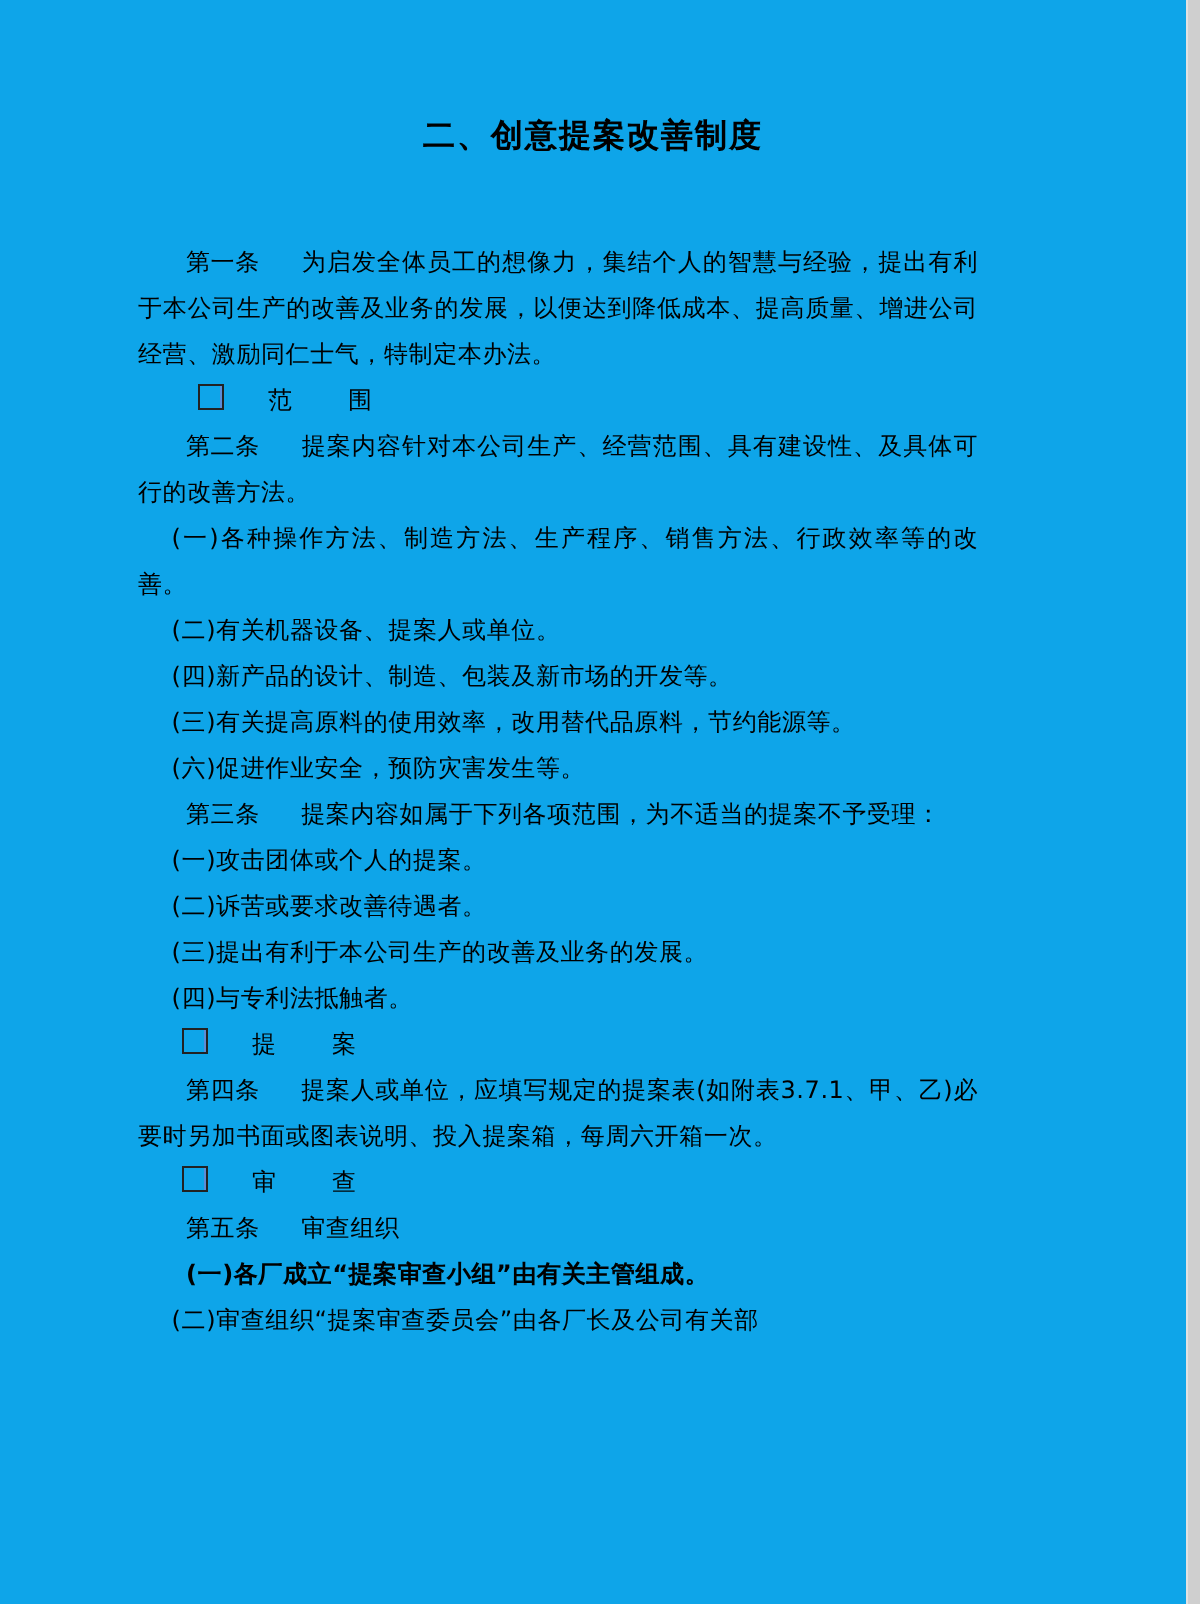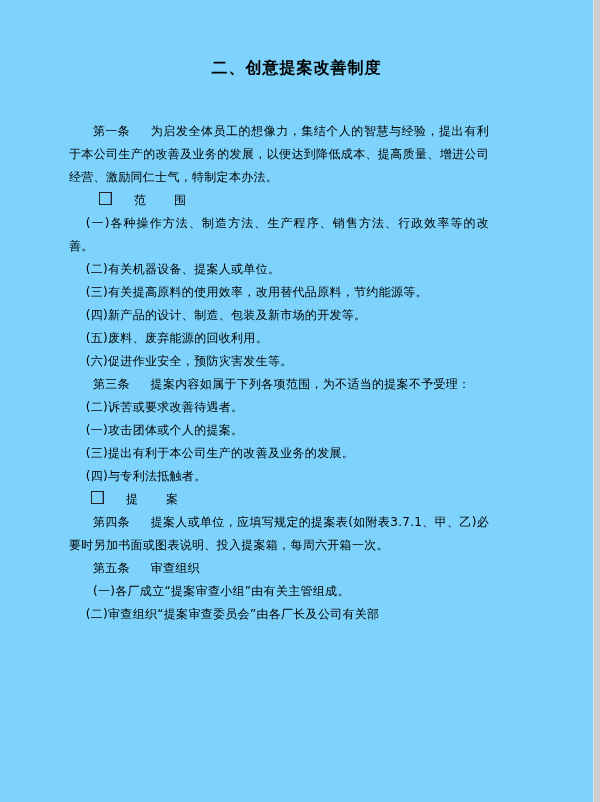--- a/index.html
+++ b/index.html
@@ -3,74 +3,75 @@
 <meta charset="utf-8">
 <style>
   html, body { margin:0; padding:0; }
   body {
     width:600px; height:802px; overflow:hidden; position:relative;
     background:#fdfdfd;
     font-family: "DejaVu Sans", "Liberation Sans", sans-serif;
     color:#000;
   }
   .page {
-    position:absolute; left:0; top:0; width:593px; height:802px; background:#7dd3fc;
+    position:absolute; left:0; top:0; width:593px; height:802px; background:#0ea5e9;
   }
   .edge {
     position:absolute; left:593px; top:0; width:7px; height:802px;
     background:#cfcfcf; border-left:1px solid #e2e2e2;
   }
   .title {
     position:absolute; left:0; width:593px; top:58px; text-align:center;
     font-size:16px; font-weight:bold; letter-spacing:1px;
   }
   .body {
     position:absolute; left:69px; top:120px; width:420px;
     font-size:12px; line-height:23px; letter-spacing:0.3px;
   }
   .p { margin:0; text-align:justify; }
   .indent { text-indent:2em; }
   .indent-item { text-indent:1.4em; }
-  .indent-item2 { text-indent:2em; }
+  .indent-item2 { text-indent:2em;font-weight:bold; }
   .art-label { display:inline-block; width:4.8em; text-indent:0; }
   .heading { margin:0; padding-left:30px; }
   .heading .box {
     display:inline-block; width:11px; height:11px; border:1.5px solid #222;
     box-shadow: -1px 0 0 #5b8dd8 inset; vertical-align:-1px; margin-right:22px;
   }
   .heading .h1 { display:inline-block; width:40px; }
   .heading2 { padding-left:22px; }
 </style>
 </head>
 <body>
 
 <div class="page">
   <div class="title">二、创意提案改善制度</div>
 
   <div class="body">
     <p class="p indent"><span class="art-label">第一条</span><span>为启发全体员工的想像力，集结个人的智慧与经验，提出有利于本公司生产的改善及业务的发展，以便达到降低成本、提高质量、增进公司经营、激励同仁士气，特制定本办法。</span></p>
 
     <p class="heading"><span class="box"></span><span class="h1">范</span><span>围</span></p>
 
+    <p class="p indent"><span class="art-label">第二条</span><span>提案内容针对本公司生产、经营范围、具有建设性、及具体可行的改善方法。</span></p>
     <p class="p indent-item">(一)各种操作方法、制造方法、生产程序、销售方法、行政效率等的改善。</p>
     <p class="p indent-item">(二)有关机器设备、提案人或单位。</p>
+    <p class="p indent-item">(四)新产品的设计、制造、包装及新市场的开发等。</p>
     <p class="p indent-item">(三)有关提高原料的使用效率，改用替代品原料，节约能源等。</p>
-    <p class="p indent-item">(四)新产品的设计、制造、包装及新市场的开发等。</p>
-    <p class="p indent-item">(五)废料、废弃能源的回收利用。</p>
     <p class="p indent-item">(六)促进作业安全，预防灾害发生等。</p>
 
     <p class="p indent"><span class="art-label">第三条</span><span>提案内容如属于下列各项范围，为不适当的提案不予受理：</span></p>
+    <p class="p indent-item">(一)攻击团体或个人的提案。</p>
     <p class="p indent-item">(二)诉苦或要求改善待遇者。</p>
-    <p class="p indent-item">(一)攻击团体或个人的提案。</p>
     <p class="p indent-item">(三)提出有利于本公司生产的改善及业务的发展。</p>
     <p class="p indent-item">(四)与专利法抵触者。</p>
 
     <p class="heading heading2"><span class="box"></span><span class="h1">提</span><span>案</span></p>
 
     <p class="p indent"><span class="art-label">第四条</span><span>提案人或单位，应填写规定的提案表(如附表3.7.1、甲、乙)必要时另加书面或图表说明、投入提案箱，每周六开箱一次。</span></p>
 
+    <p class="heading heading2"><span class="box"></span><span class="h1">审</span><span>查</span></p>
 
     <p class="p indent"><span class="art-label">第五条</span><span>审查组织</span></p>
     <p class="p indent-item2">(一)各厂成立“提案审查小组”由有关主管组成。</p>
     <p class="p indent-item">(二)审查组织“提案审查委员会”由各厂长及公司有关部</p>
   </div>
 </div>
 <div class="edge"></div>
 
 </body></html>

